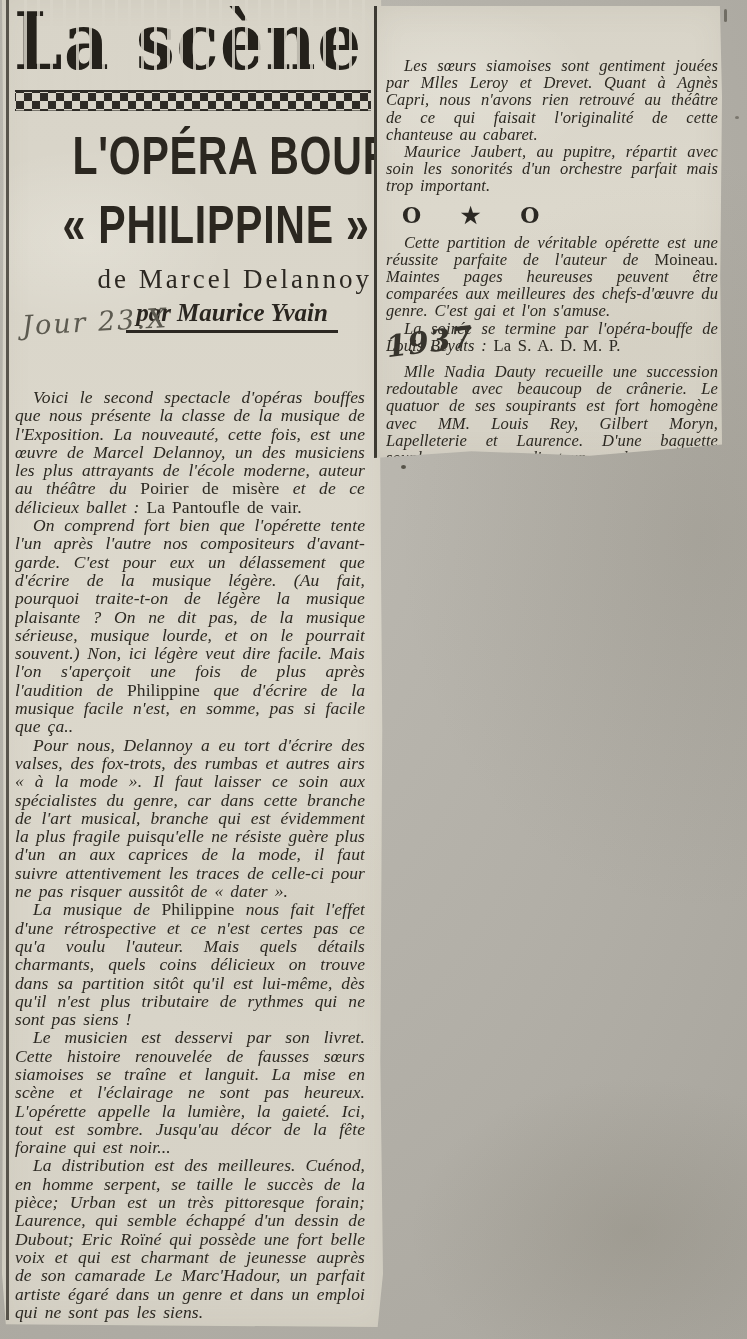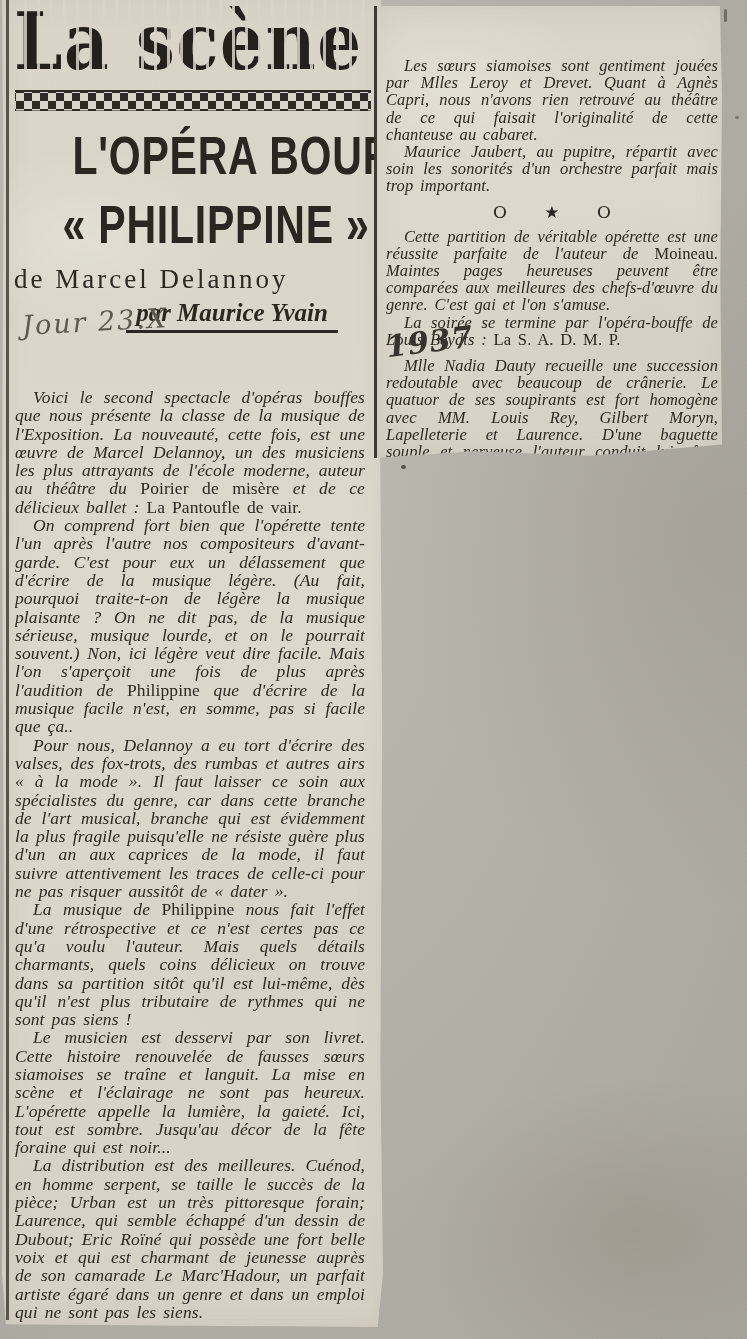--- a/index.html
+++ b/index.html
@@ -65,21 +65,21 @@
   .headline { position:absolute; left:12px; width:358px; text-align:center; white-space:nowrap; }
   .headline-inner {
     display:inline-block; font-family:"Liberation Sans", sans-serif; font-weight:700;
     font-size:54px; line-height:58px; letter-spacing:1px; color:#2b2720;
     transform:scale(0.76,1); transform-origin:center top;
   }
   .headline-1 { top:126px; }
   .headline-2 { top:195px;text-align:right; }
 
   .byline-composer {
-    position:absolute; left:12px; top:264px; width:358px; text-align:left;
+    position:absolute; left:12px; top:264px; width:358px; text-align:right;
     font-family:"Liberation Serif", serif; font-size:27px; letter-spacing:3px; color:#2c2822;
   }
   .byline-reviewer-wrap {
     position:absolute; left:12px; top:299px; width:358px; text-align:center; padding-left:78px;
   }
   .byline-reviewer {
     display:inline-block; font-family:"Liberation Serif", serif; font-style:italic; font-weight:bold;
     font-size:25px; color:#2a2620; border-bottom:3px solid #2b2722; padding:0 10px 3px 10px;
   }
 
@@ -103,22 +103,22 @@
   .body-left {
     position:absolute; left:13px; top:352px; width:350px; height:970px; overflow:hidden;margin-top:36px;
   }
   .body-left p { font-size:17.5px; line-height:18.3px; }
   .body-right {
     position:absolute; left:12px; top:7px; width:332px; height:442px; overflow:hidden;margin-top:44px;
   }
   .body-right p { font-size:16.5px; line-height:17.2px; }
 
   .divider {
-    text-align:center; font-family:"DejaVu Serif", serif; font-weight:normal;
-    font-size:17px; color:#2b2823; letter-spacing:16px; text-indent:16px;
+    text-align:left; font-family:"DejaVu Serif", serif; font-weight:bold;
+    font-size:22px; color:#2b2823; letter-spacing:16px; text-indent:16px;
     margin:7px 0 6px 0;
   }
   .para-group-bottom p:last-child { margin-top:9px; }
 
   
   .speck { position:absolute; background:#565349; border-radius:50%; z-index:7; }
   .speck-1 { left:401px; top:465px; width:5px; height:4px; }
   .speck-2 { left:724px; top:9px;  width:3px; height:13px; border-radius:2px; opacity:.7; }
   .speck-3 { left:735px; top:116px; width:4px; height:3px; opacity:.6; }
 </style>

